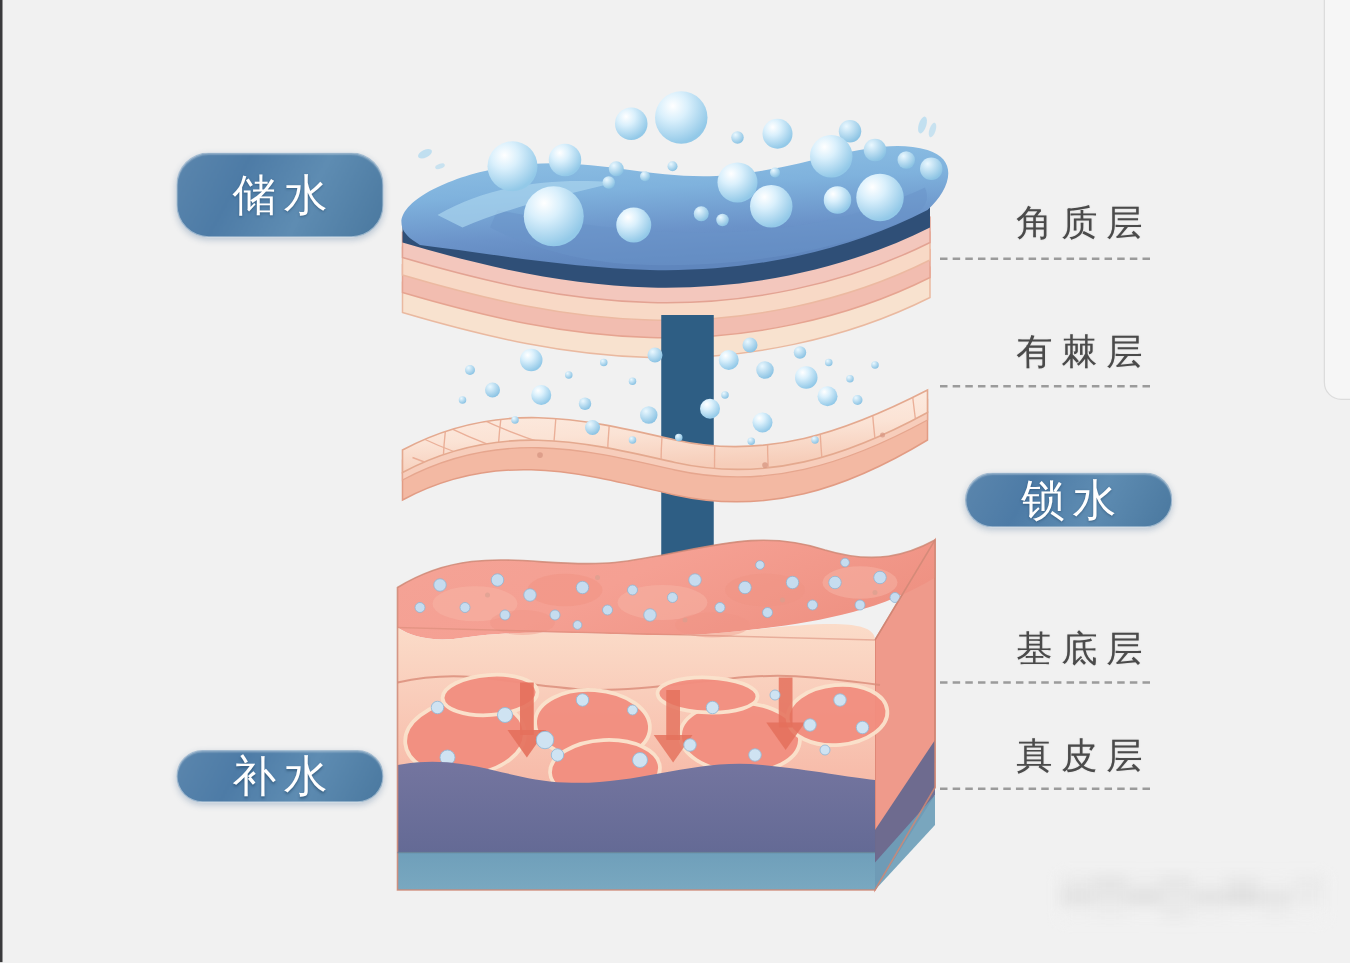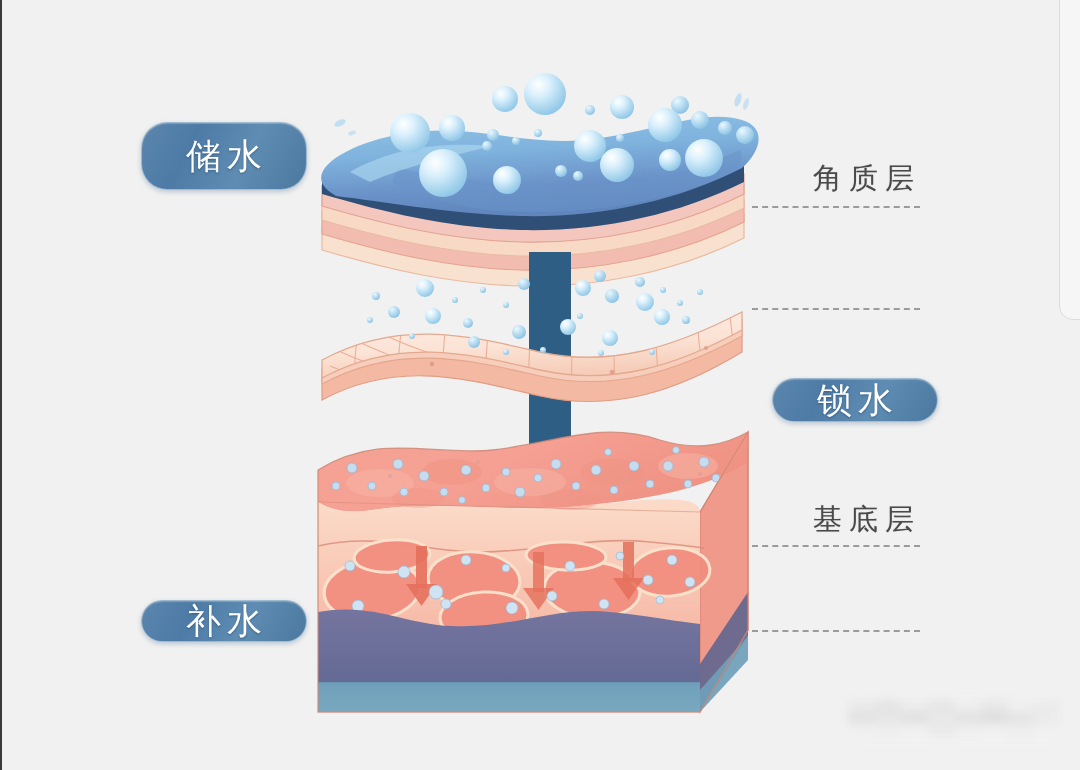--- a/index.html
+++ b/index.html
@@ -406,21 +406,23 @@
       <line x1="318" y1="682" x2="700" y2="682" stroke="#5b7f96" stroke-width="1.2" opacity=".7"></line>
     </g>
   </svg>
 
   <div class="leader leader-keratin"></div>
   <div class="leader leader-spinous"></div>
   <div class="leader leader-basal"></div>
   <div class="leader leader-dermis"></div>
 
   <div class="anno anno-keratin">角质层</div>
+  <div class="anno anno-spinous">有棘层</div>
   <div class="anno anno-basal">基底层</div>
+  <div class="anno anno-dermis">真皮层</div>
 
   <div class="pill pill-store">储水</div>
   <div class="pill pill-lock">锁水</div>
   <div class="pill pill-replen">补水</div>
 
   <div class="watermark">
     <i style="background:#e9e9e9"></i>
       <i style="background:#e2e2e2"></i>
       <i style="background:#ececec"></i>
       <i style="background:#e4e4e4"></i>

